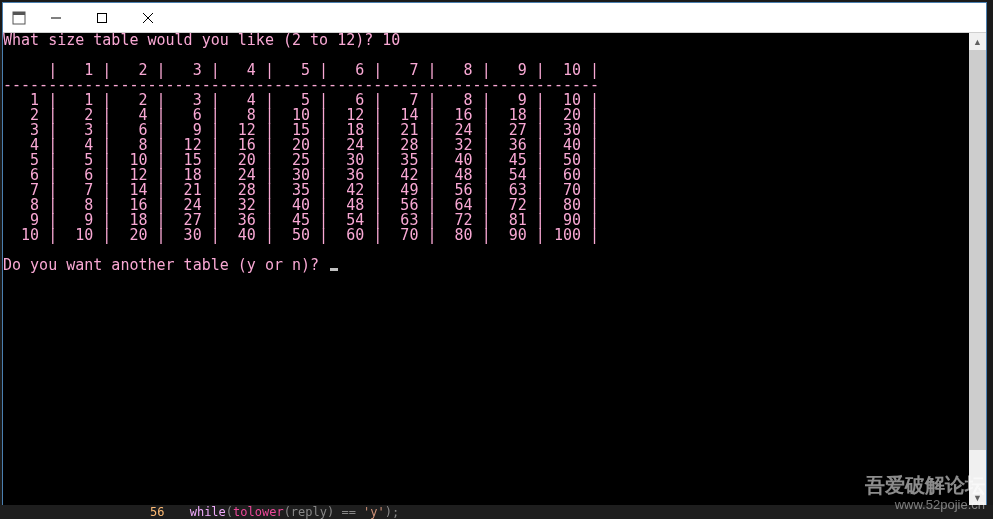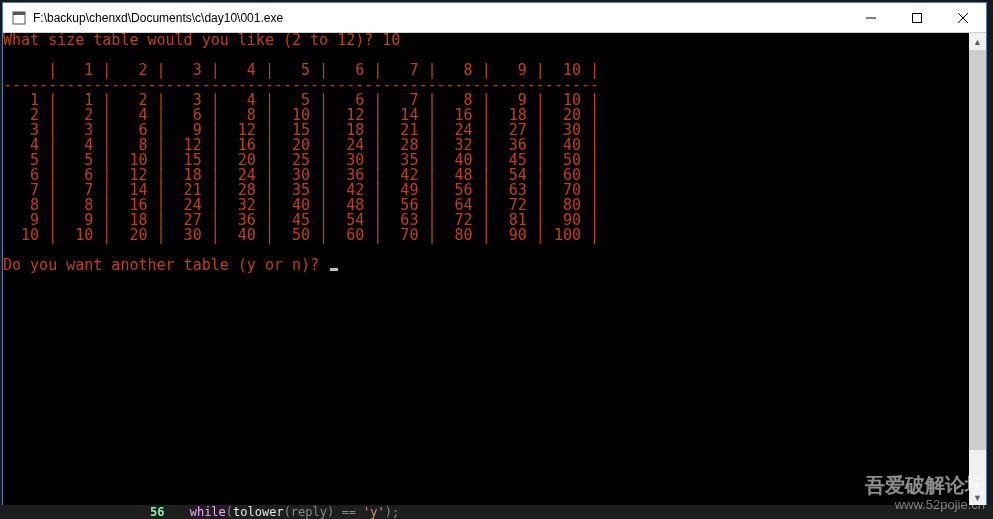--- a/index.html
+++ b/index.html
@@ -60,21 +60,21 @@
 
   .console-area {
     flex: 1;
     background: #000;
     position: relative;
     display: flex;
   }
   .console {
     flex: 1;
     background: #000;
-    color: #c2410c;
+    color: #f9a8d4;
     font-family: "NSimSun", "SimSun", "Consolas", monospace;
     font-size: 15px;
     line-height: 15px;
     white-space: pre;
     padding: 0;
     overflow: hidden;
   }
   .cursor {
     display: inline-block;
     width: 8px;
@@ -116,23 +116,23 @@
     left: 0; right: 0; bottom: 0;
     height: 14px;
     background: #1e1e1e;
     color: #888;
     font-family: Consolas, monospace;
     font-size: 12px;
     padding-left: 150px;
     overflow: hidden;
     white-space: nowrap;
   }
-  .bg-leak .ln { color: #86efac; margin-right: 18px; font-weight: bold; }
+  .bg-leak .ln { color: #fdba74; margin-right: 18px; }
   .bg-leak .kw { color: #f0abfc; }
-  .bg-leak .fn { color: #e5e5e5; margin-top: 36px; }
+  .bg-leak .fn { color: #ec4899; margin-top: 36px; }
 
   .watermark {
     position: absolute;
     right: 8px;
     bottom: 6px;
     text-align: right;
     color: rgba(255,255,255,0.45);
     font-family: "Microsoft YaHei", sans-serif;
     pointer-events: none;
     line-height: 1.2;
@@ -144,21 +144,20 @@
 <body>
 
 <div class="window">
   <div class="titlebar">
     <span class="app-icon">
       <svg viewBox="0 0 14 14">
           <rect x="1" y="1" width="12" height="12" fill="none" stroke="#555" stroke-width="1"></rect>
           <rect x="1" y="1" width="12" height="3" fill="#555"></rect>
         </svg>
     </span>
-    <span class="title-text">F:\backup\chenxd\Documents\c\day10\001.exe</span>
     <div class="win-buttons">
       <div class="win-btn">
         <svg viewBox="0 0 10 10">
             <line x1="0" y1="5" x2="10" y2="5" stroke="currentColor" stroke-width="1"></line>
           </svg>
       </div>
       <div class="win-btn">
         <svg viewBox="0 0 10 10">
             <rect x="0.5" y="0.5" width="9" height="9" fill="none" stroke="currentColor" stroke-width="1"></rect>
           </svg>

